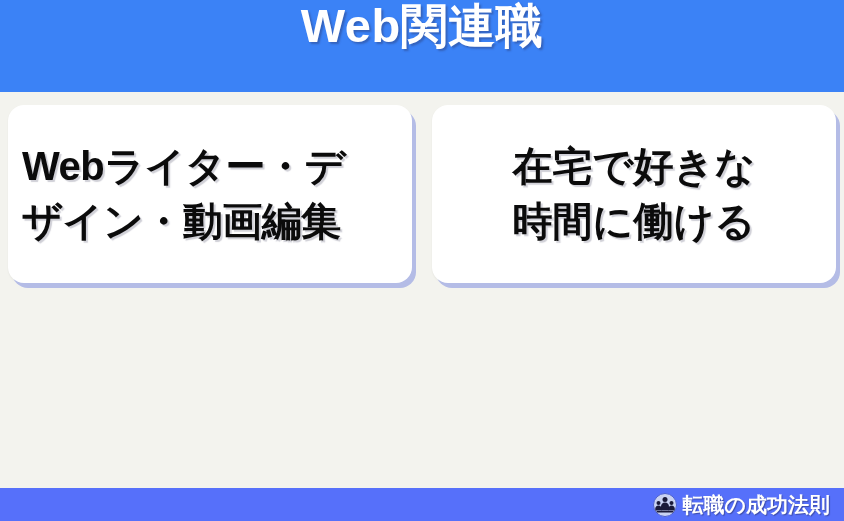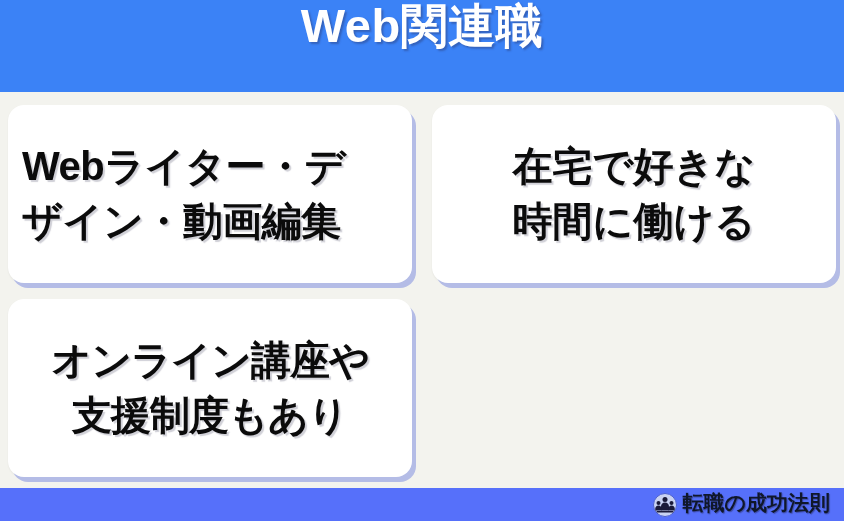--- a/index.html
+++ b/index.html
@@ -116,27 +116,26 @@
     align-items: center;
     gap: 6px;
   }
   .brand-logo {
     width: 24px;
     height: 24px;
     flex: 0 0 24px;
     display: block;
   }
   .brand-name {
-    color: #0f172a;
+    color: #ffffff;
     font-size: 21px;
     font-weight: 700;
     line-height: 1;
     white-space: nowrap;
     text-shadow: 1px 1px 1px rgba(30,30,70,0.45);
-    font-family: Liberation Mono, monospace;
   }
 </style>
 </head>
 <body>
 
 <div id="infographic">
 
   <div class="header-bar">
     <div class="header-title">Web関連職</div>
   </div>
@@ -147,24 +146,20 @@
       <div class="card-text">Webライター・デ
 ザイン・動画編集</div>
     </div>
 
     <div class="card card-2">
       <div class="card-text">在宅で好きな
 時間に働ける</div>
     </div>
 
 
-    <div class="card card-4">
-      <div class="card-text">オンライン講座や
-支援制度もあり</div>
-    </div>
 
   </div>
 
   <div class="footer-bar">
     <div class="footer-brand">
       <svg class="brand-logo" viewBox="0 0 48 48">
         <circle cx="24" cy="24" r="23" fill="#c9d2f2" stroke="#4a5fd0" stroke-width="2"></circle>
         <circle cx="24" cy="13" r="5" fill="#1a1a3a"></circle>
         <path d="M24 19c-5 0-8 3.4-8 8v8h16v-8c0-4.6-3-8-8-8z" fill="#1a1a3a"></path>
         <circle cx="11" cy="20" r="4" fill="#1a1a3a"></circle>

